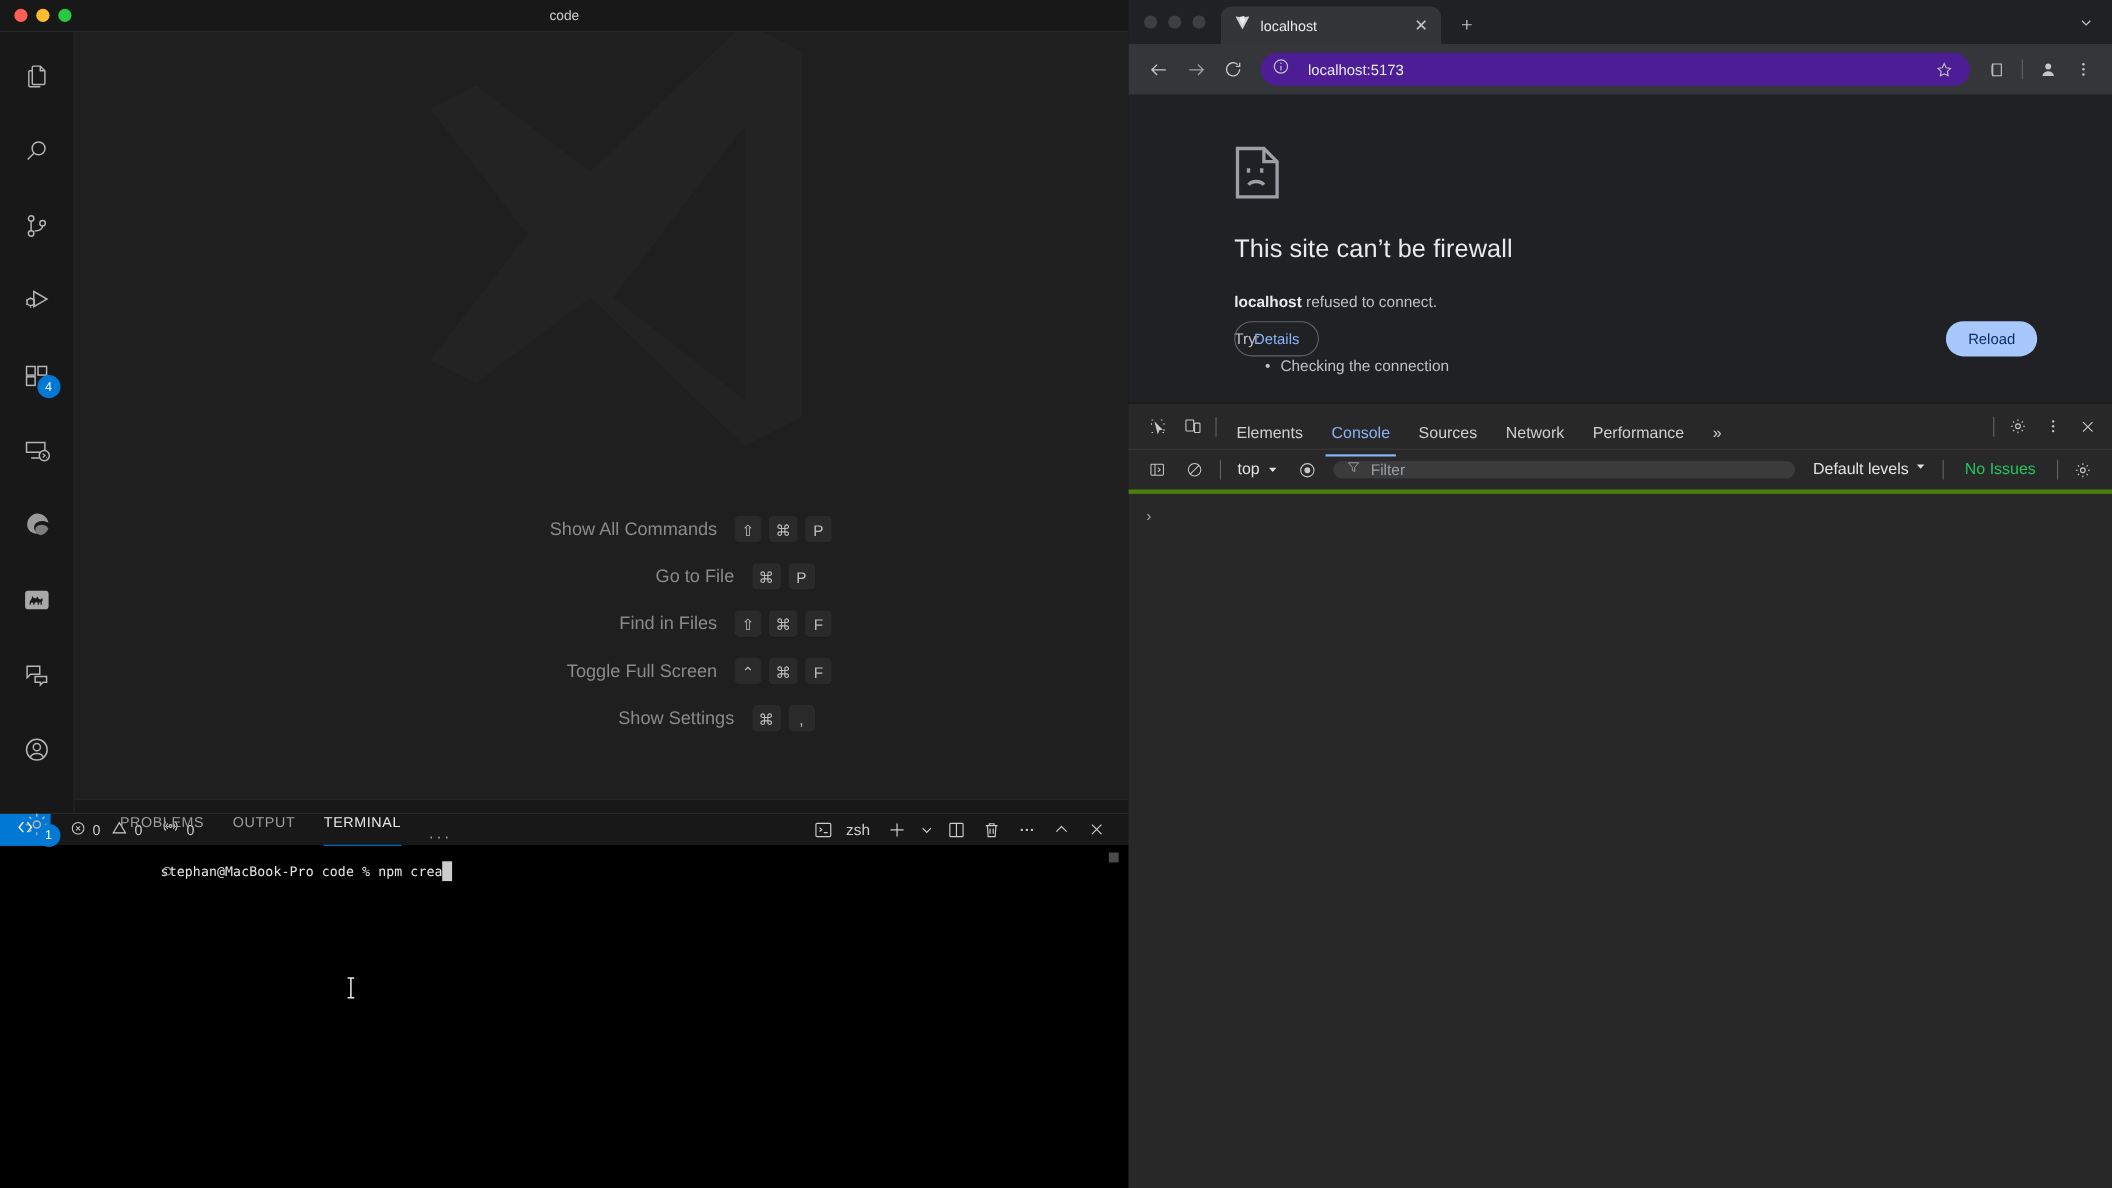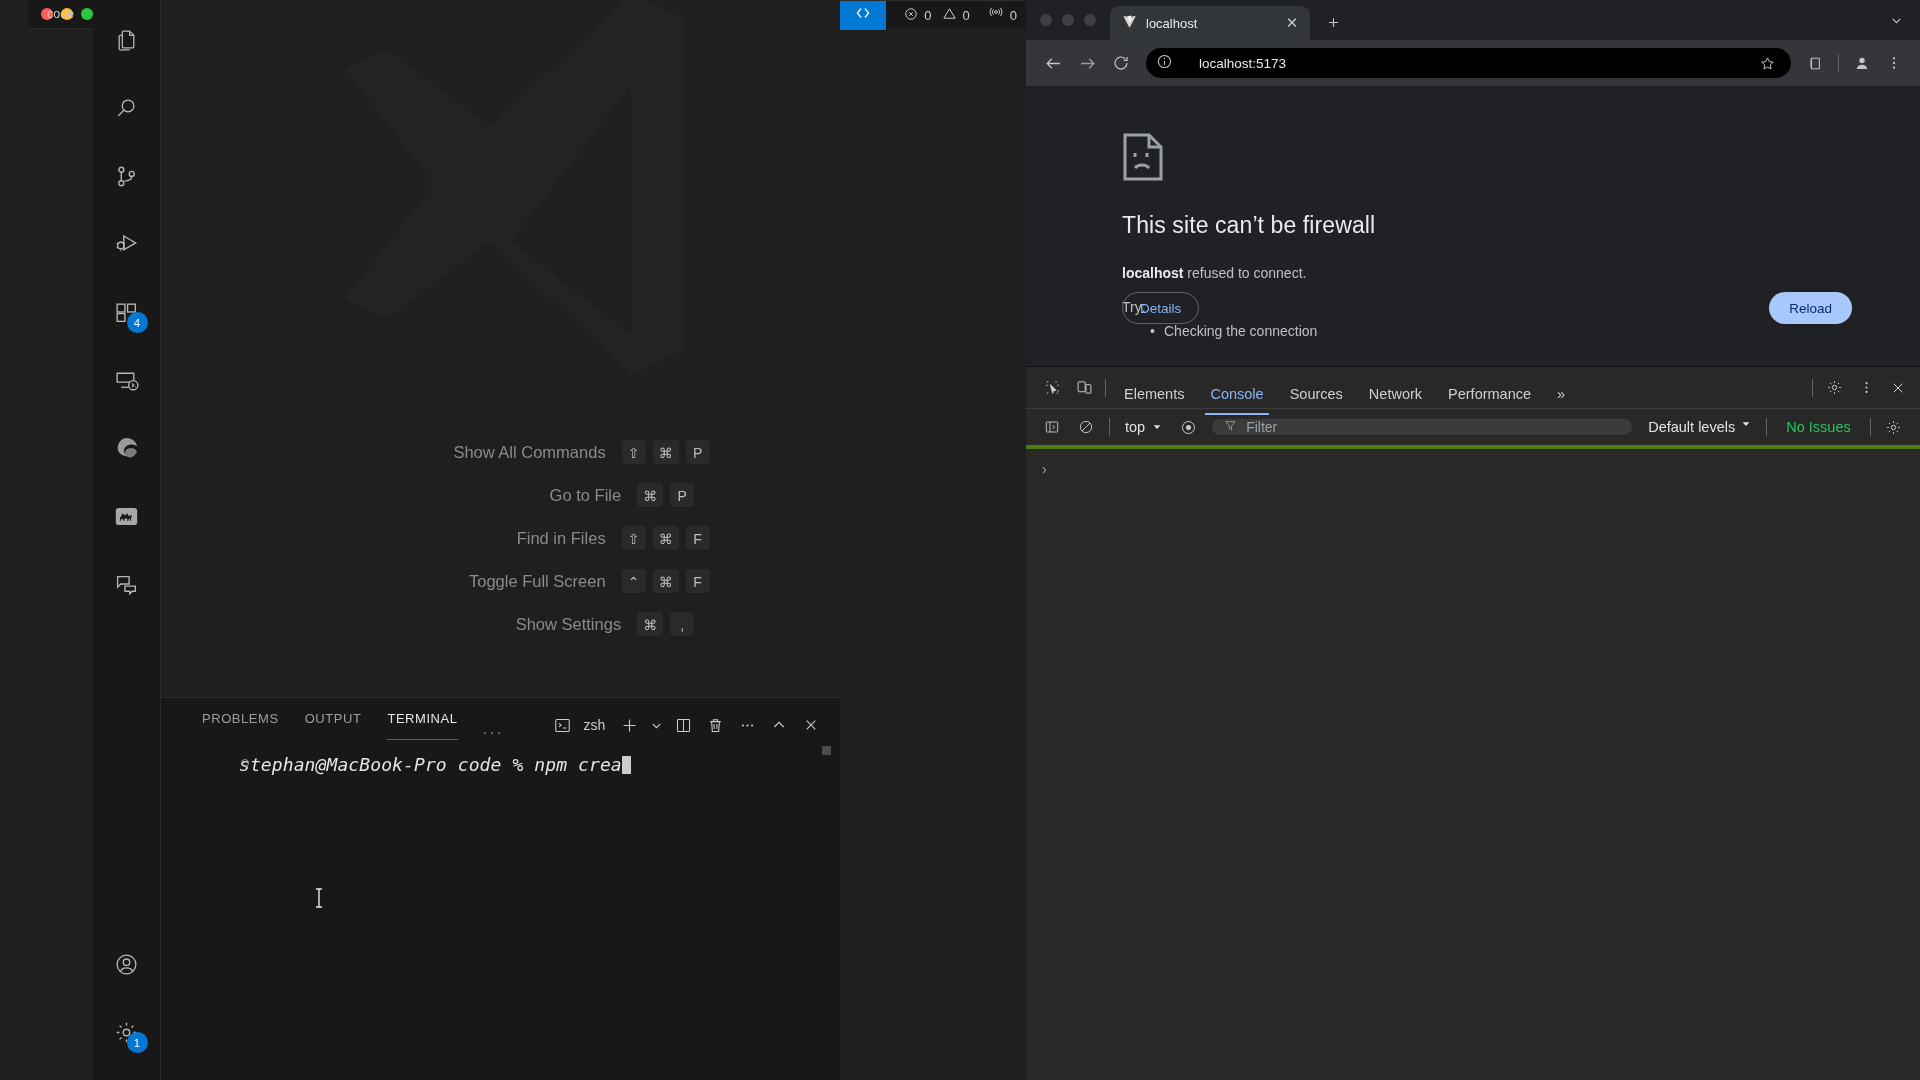--- a/index.html
+++ b/index.html
@@ -2,21 +2,21 @@
 <html><head>
 <meta charset="utf-8">
 <style>
   * { margin:0; padding:0; box-sizing:border-box; }
   html,body { width:1920px; height:1080px; overflow:hidden; background:#000; }
   body { font-family:"Liberation Sans", sans-serif; -webkit-font-smoothing:antialiased; }
 
   .screen { position:relative; width:1920px; height:1080px; display:flex; }
 
   
-  .vscode { position:relative; width:1026px; height:1080px; background:#1f1f1f; display:flex; flex-direction:row;padding-left:28px; }
+  .vscode { position:relative; width:1026px; height:768px; background:#1f1f1f; display:flex; flex-direction:column; }
   .vs-titlebar { height:29px; background:#181818; display:flex; align-items:center; position:relative; flex:none; border-bottom:1px solid #2b2b2b;}
   .traffic { display:flex; gap:8px; padding-left:13px; align-items:center; }
   .tl { width:12px; height:12px; border-radius:50%; }
   .tl.r { background:#ff5f57; } .tl.y { background:#febc2e; } .tl.g { background:#28c840; }
   .vs-title { position:absolute; left:0; right:0; text-align:center; font-size:12.5px; color:#cccccc; pointer-events:none; }
 
   .vs-body { flex:1; display:flex; min-height:0; }
 
   
   .activitybar { width:68px; background:#181818; display:flex; flex-direction:column; align-items:center; flex:none; border-right:1px solid #2b2b2b; }
@@ -42,21 +42,21 @@
   .panel { flex:1; background:#181818; border-top:1px solid #2b2b2b; display:flex; flex-direction:column; min-height:0; }
   .panel-header { height:42px; display:flex; align-items:flex-end; padding:0 14px 0 28px; flex:none; position:relative; }
   .ptab { font-size:13px; letter-spacing:.55px; color:#9d9d9d; padding:0 13px; height:42px; line-height:42px; cursor:pointer; position:relative; }
   .ptab.active { color:#e7e7e7; }
   .ptab.active::after { content:""; position:absolute; left:13px; right:13px; bottom:0; height:1.5px; background:#0078d4; }
   .pmore { color:#9d9d9d; font-size:15px; padding:0 12px; letter-spacing:2px; cursor:pointer; }
   .panel-actions { margin-left:auto; display:flex; align-items:center; gap:2px; }
   .pa { width:30px; height:30px; display:flex; align-items:center; justify-content:center; color:#cccccc; cursor:pointer; border-radius:4px;}
   .term-name { font-size:14px; color:#cccccc; padding:0 7px 0 4px; cursor:pointer; }
   .term-body { flex:1; position:relative; padding:14px 0 0 0; min-height:0; }
-  .term-line { display:flex; align-items:center; font-family:"DejaVu Sans Mono", monospace; font-size:18px; color:#e6e6e6; padding-left:78px; letter-spacing:.1px; white-space:pre;font-style:italic;}
+  .term-line { display:flex; align-items:center; font-family:"DejaVu Sans Mono", monospace; font-size:12px; color:#e6e6e6; padding-left:78px; letter-spacing:.1px; white-space:pre;}
   .tdot { position:absolute; left:80px; width:8px; height:8px; border:1.3px solid #9b9b9b; border-radius:50%; }
   .tcursor { display:inline-block; width:9px; height:18px; background:#cccccc; vertical-align:-3px; }
   .term-scroll { position:absolute; right:9px; top:6px; width:9px; height:9px; background:#4a4a4a; }
   .mouse-caret { position:absolute; left:311px; top:886px; pointer-events:none; }
 
   
   .statusbar { height:29px; background:#181818; display:flex; align-items:center; flex:none; border-top:1px solid #2b2b2b; }
   .remote { width:46px; height:29px; background:#0078d4; display:flex; align-items:center; justify-content:center; cursor:pointer; }
   .sb-item { display:flex; align-items:center; gap:6px; padding:0 9px; height:29px; color:#cccccc; font-size:13px; cursor:pointer; }
   .sb-sep { width:9px; }
@@ -67,21 +67,21 @@
   .br-dots { display:flex; gap:10px; align-items:center; height:40px; padding-right:14px; }
   .br-dot { width:12px; height:12px; border-radius:50%; background:#3c4043; }
   .br-tab { width:200px; height:34px; background:#323639; border-radius:9px 9px 0 0; display:flex; align-items:center; padding:0 8px 0 12px; gap:9px; cursor:pointer;}
   .br-tab-title { font-size:13px; color:#e8eaed; flex:1; white-space:nowrap; overflow:hidden; }
   .br-tabclose { width:20px; height:20px; display:flex; align-items:center; justify-content:center; color:#c4c7c5; font-size:15px; cursor:pointer; border-radius:50%;}
   .br-newtab { width:30px; height:30px; display:flex; align-items:center; justify-content:center; color:#c4c7c5; margin-left:8px; margin-bottom:3px; cursor:pointer; }
   .br-winctl { position:absolute; right:10px; top:6px; width:28px; height:28px; display:flex; align-items:center; justify-content:center; color:#c4c7c5; cursor:pointer;}
 
   .br-toolbar { height:46px; background:#35363a; display:flex; align-items:center; padding:0 12px; gap:4px; flex:none; }
   .br-nav { width:30px; height:30px; display:flex; align-items:center; justify-content:center; color:#9aa0a6; cursor:pointer; border-radius:50%; }
-  .omnibox { flex:1; height:30px; background:#000000; border-radius:16px; display:flex; align-items:center; padding:0 10px 0 10px; margin:0 6px; gap:26px; cursor:text;}
+  .omnibox { flex:1; height:30px; background:#4c1d95; border-radius:16px; display:flex; align-items:center; padding:0 10px 0 10px; margin:0 6px; gap:16px; cursor:text;}
   .omni-url { font-size:13.5px; color:#e8eaed; }
   .omni-right { margin-left:auto; display:flex; align-items:center; gap:2px; }
   .br-icon { width:28px; height:28px; display:flex; align-items:center; justify-content:center; color:#c4c7c5; cursor:pointer; }
   .vsep { width:1px; height:18px; background:#5f6368; margin:0 5px; }
 
   
   .br-page { height:280px; background:#202124; padding:46px 0 0 96px; flex:none; position:relative; overflow:hidden;}
   .err-icon { margin-bottom:26px; }
   .err-h1 { font-size:23px; color:#e8eaed; font-weight:400; margin-bottom:26px; letter-spacing:.1px;}
   .err-p { font-size:14px; color:#bdc1c6; margin-bottom:18px; }

